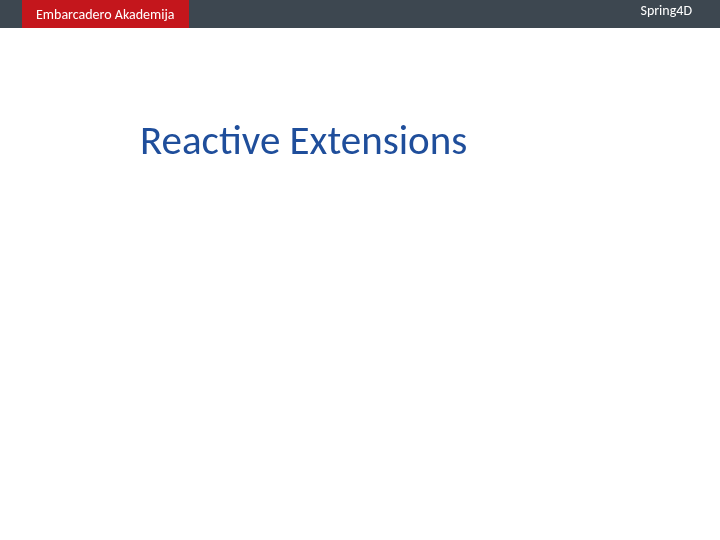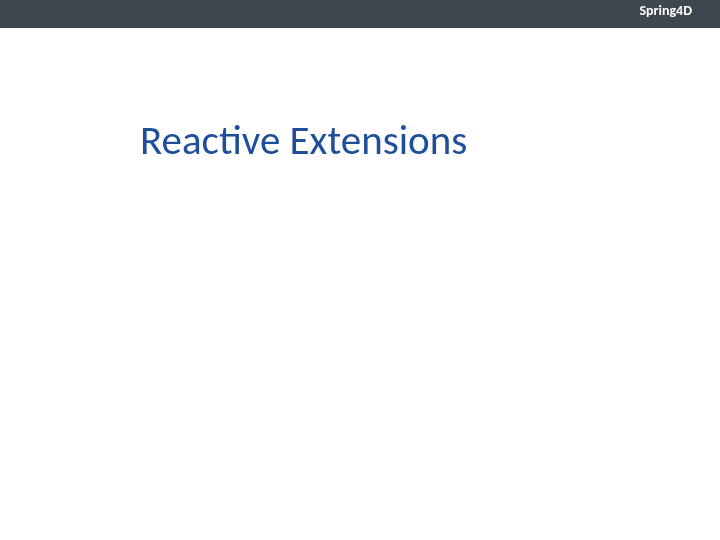--- a/index.html
+++ b/index.html
@@ -36,33 +36,36 @@
     }
     .header-right {
       position: absolute;
       top: 0;
       right: 28px;
       height: 20px;
       color: #ffffff;
       font-size: 14px;
       display: flex;
       align-items: center;
-      font-weight: 700;
+      font-weight: 400;
     }
     .slide-title {
       position: absolute;
       top: 115px;
       left: 140px;
       font-size: 41px;
       color: #1f4e9b;
       font-weight: 400;
     }
   </style>
 </head>
 <body>
 
 <div class="header-bar">
+  <div class="header-badge">
+    <span>Embarcadero Akademija</span>
+  </div>
   <div class="header-right">
     <span>Spring4D</span>
   </div>
 </div>
 
 <div class="slide-title">Reactive Extensions</div>
 
 </body></html>

